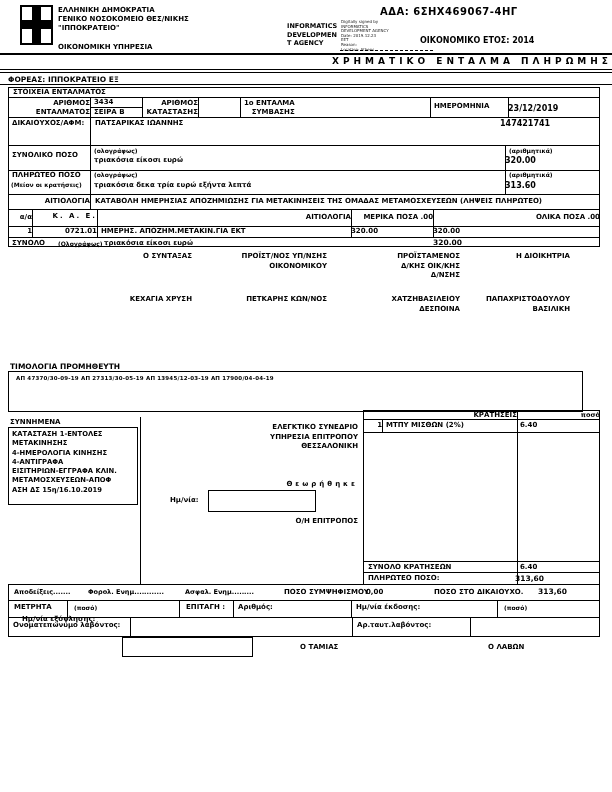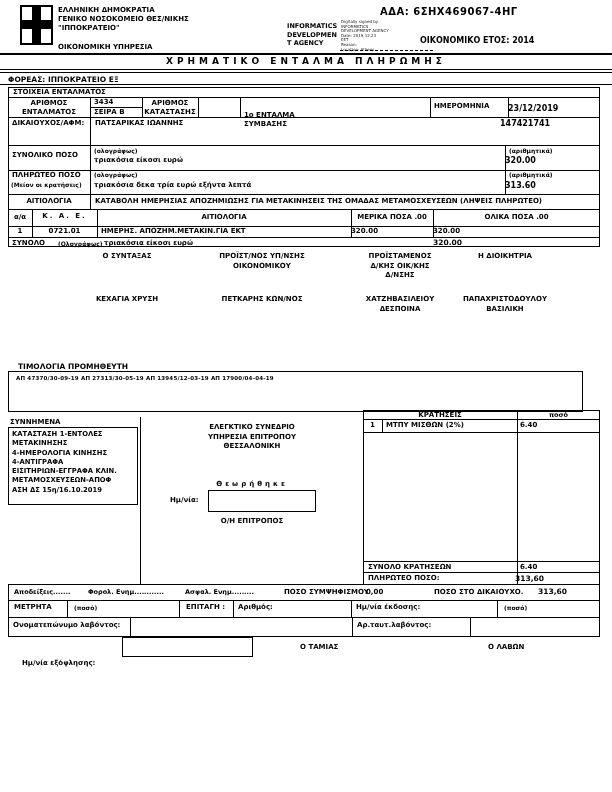--- a/index.html
+++ b/index.html
@@ -2,21 +2,21 @@
 <html><head>
 <meta charset="utf-8">
 <style>
   html,body { margin:0; padding:0; background:#fff; }
   .page {
     position:relative; width:612px; height:792px; background:#fff; color:#000;
     font-family:"DejaVu Sans", sans-serif; overflow:hidden;
   }
   .t  { position:absolute; font-size:7px; font-weight:bold; line-height:9px; white-space:pre-line; }
   .nw { white-space:nowrap; }
-  .c  { text-align:center; }
+  .c  { text-align:right; }
   .r  { }
   .s6  { font-size:6px;  line-height:8px; }
   .s55 { font-size:5.5px; line-height:7px; letter-spacing:0.2px; }
   .s65 { font-size:6.5px; line-height:8.5px; }
   .s75 { font-size:7.5px; }
   .s8  { font-size:8px; }
   .s10 { font-size:10px; letter-spacing:0.5px; }
   .s4  { font-size:4px; line-height:4.6px; }
   .hl { position:absolute; height:0; border-top:1px solid #000; }
   .vl { position:absolute; width:0; border-left:1px solid #000; }
@@ -78,21 +78,21 @@
   <div class="vl" style="left:240px; top:97px; height:20px;"></div>
   <div class="vl" style="left:430px; top:97px; height:20px;"></div>
   <div class="vl" style="left:508px; top:97px; height:20px;"></div>
   <div class="hl" style="left:90px; top:107px; width:52px;"></div>
   <div class="t c" style="left:8px; top:99px; width:82px;">ΑΡΙΘΜΟΣ
 ΕΝΤΑΛΜΑΤΟΣ</div>
   <div class="t nw" style="left:94px; top:98px;">3434</div>
   <div class="t nw" style="left:94px; top:108px;">ΣΕΙΡΑ Β</div>
   <div class="t c" style="left:142px; top:99px; width:56px;">ΑΡΙΘΜΟΣ
 ΚΑΤΑΣΤΑΣΗΣ</div>
-  <div class="t" style="left:244px; top:111px;">1ο ΕΝΤΑΛΜΑ
+  <div class="t" style="left:244px; top:99px;text-align:right;">1ο ΕΝΤΑΛΜΑ
 ΣΥΜΒΑΣΗΣ</div>
   <div class="t nw" style="left:434px; top:102px;">ΗΜΕΡΟΜΗΝΙΑ</div>
   <div class="t r s8 nw" style="left:508px; top:104px; width:86px;">23/12/2019</div>
 
   <div class="vl" style="left:90px; top:117px; height:28px;"></div>
   <div class="t nw" style="left:12px; top:119px;">ΔΙΚΑΙΟΥΧΟΣ/ΑΦΜ:</div>
   <div class="t nw" style="left:95px; top:119px;">ΠΑΤΣΑΡΙΚΑΣ ΙΩΑΝΝΗΣ</div>
   <div class="t r s8 nw" style="left:500px; top:119px; width:94px;">147421741</div>
 
   <div class="vl" style="left:90px;  top:145px; height:25px;"></div>
@@ -144,21 +144,21 @@
 Δ/ΚΗΣ ΟΙΚ/ΚΗΣ
 Δ/ΝΣΗΣ</div>
   <div class="t c lh95" style="left:440px; top:252px; width:130px;">Η ΔΙΟΙΚΗΤΡΙΑ</div>
   <div class="t c lh95" style="left:62px;  top:295px; width:130px;">ΚΕΧΑΓΙΑ ΧΡΥΣΗ</div>
   <div class="t c lh95" style="left:197px; top:295px; width:130px;">ΠΕΤΚΑΡΗΣ ΚΩΝ/ΝΟΣ</div>
   <div class="t c lh95" style="left:440px; top:295px; width:130px;">ΠΑΠΑΧΡΙΣΤΟΔΟΥΛΟΥ
 ΒΑΣΙΛΙΚΗ</div>
   <div class="t c lh95" style="left:340px; top:295px; width:120px;">ΧΑΤΖΗΒΑΣΙΛΕΙΟΥ
 ΔΕΣΠΟΙΝΑ</div>
 
-  <div class="t nw s75" style="left:10px; top:362px;margin-left:8px;">ΤΙΜΟΛΟΓΙΑ ΠΡΟΜΗΘΕΥΤΗ</div>
+  <div class="t nw s75" style="left:10px; top:362px;">ΤΙΜΟΛΟΓΙΑ ΠΡΟΜΗΘΕΥΤΗ</div>
   <div class="bx" style="left:8px; top:371px; width:575px; height:41px;"></div>
   <div class="t nw s55" style="left:16px; top:375px;">ΑΠ 47370/30-09-19   ΑΠ 27313/30-05-19   ΑΠ 13945/12-03-19   ΑΠ 17900/04-04-19</div>
 
   <div class="t nw" style="left:10px; top:418px;">ΣΥΝΝΗΜΕΝΑ</div>
   <div class="bx" style="left:8px; top:427px; width:130px; height:78px;"></div>
   <div class="t" style="left:12px; top:430px; width:122px; font-size:6.8px; line-height:9.3px;">ΚΑΤΑΣΤΑΣΗ 1-ΕΝΤΟΛΕΣ
 ΜΕΤΑΚΙΝΗΣΗΣ
 4-ΗΜΕΡΟΛΟΓΙΑ ΚΙΝΗΣΗΣ
 4-ΑΝΤΙΓΡΑΦΑ
 ΕΙΣΙΤΗΡΙΩΝ-ΕΓΓΡΑΦΑ ΚΛΙΝ.
@@ -216,18 +216,18 @@
   <div class="t nw" style="left:238px; top:603px;">Αριθμός:</div>
   <div class="t nw" style="left:356px; top:603px;">Ημ/νία έκδοσης:</div>
   <div class="t nw s6" style="left:504px; top:604px;">(ποσό)</div>
 
   <div class="vl" style="left:130px; top:617px; height:20px;"></div>
   <div class="vl" style="left:352px; top:617px; height:20px;"></div>
   <div class="vl" style="left:470px; top:617px; height:20px;"></div>
   <div class="t nw" style="left:13px; top:621px;">Ονοματεπώνυμο λαβόντος:</div>
   <div class="t nw" style="left:357px; top:621px;">Αρ.ταυτ.λαβόντος:</div>
 
-  <div class="t nw" style="left:22px; top:659px;">Ημ/νία εξόφλησης:</div>
+  <div class="t nw" style="left:22px; top:615px;">Ημ/νία εξόφλησης:</div>
   <div class="bx" style="left:122px; top:637px; width:131px; height:20px;"></div>
   <div class="t nw" style="left:300px; top:643px;">Ο ΤΑΜΙΑΣ</div>
   <div class="t nw" style="left:488px; top:643px;">Ο ΛΑΒΩΝ</div>
 
 </div>
 
 </body></html>

